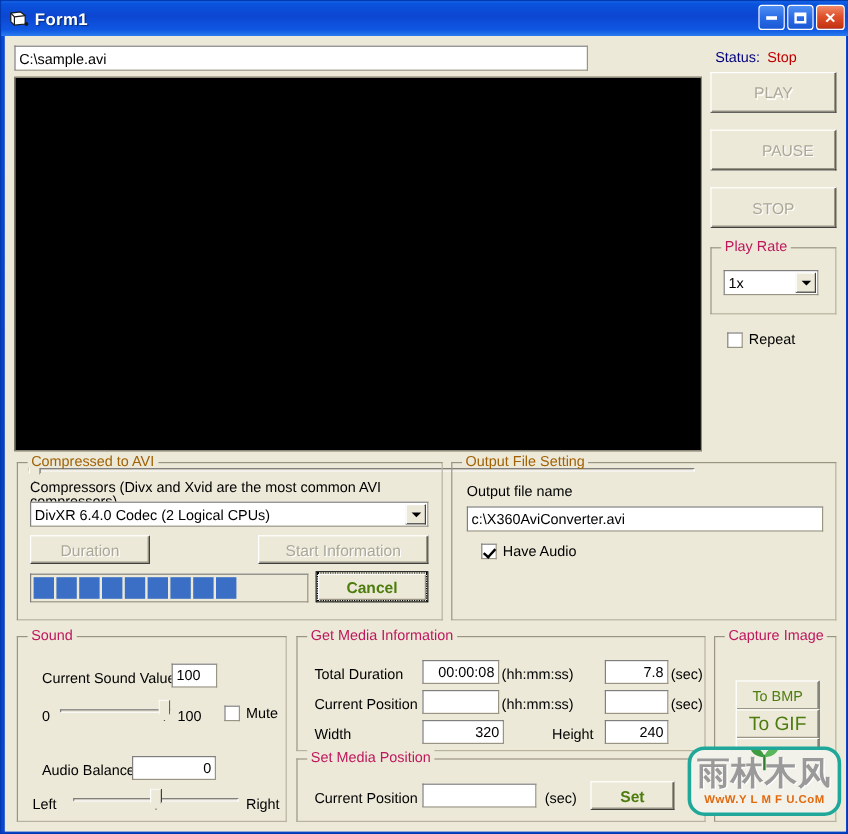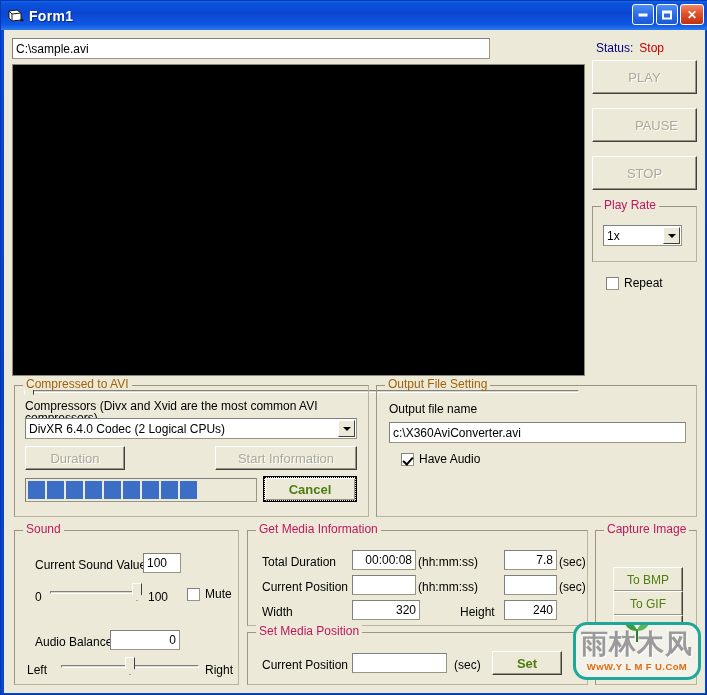--- a/index.html
+++ b/index.html
@@ -484,21 +484,21 @@
           <span>Set</span>
         </div>
       </div>
 
       <div class="group" style="left:591px; top:500px; width:102px; height:155px;">
         <span class="glabel blue">Capture Image</span>
         <div id="capture-buttons" style="position:absolute; left:17px; top:20px; width:70px;margin-top:16px;">
             <div class="btn" style="width: 70px; height: 25px; margin-bottom: -1px; font-size: 12px;">
               <span>To BMP</span>
             </div>
-            <div class="btn" style="width: 70px; height: 25px; margin-bottom: -1px; font-size: 12px;">
+            <div class="btn" style="width: 70px; height: 25px; margin-bottom: -1px; font-size: 16px;">
               <span>To GIF</span>
             </div>
             <div class="btn" style="width: 70px; height: 25px; margin-bottom: -1px; font-size: 12px;">
               <span>To JPG</span>
             </div>
             <div class="btn" style="width: 70px; height: 25px; margin-bottom: -1px; font-size: 12px;">
               <span>To PNG</span>
             </div>
           </div>
       </div>

